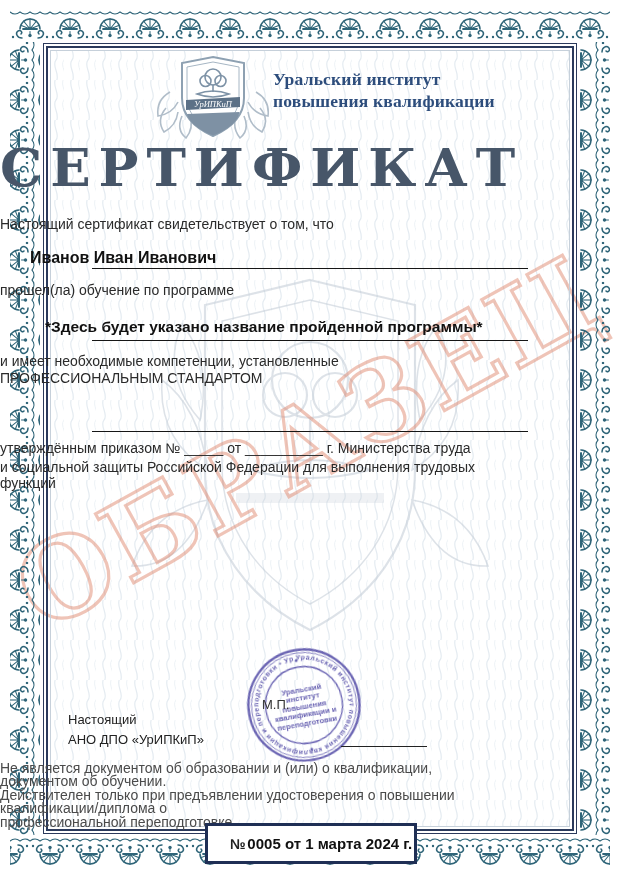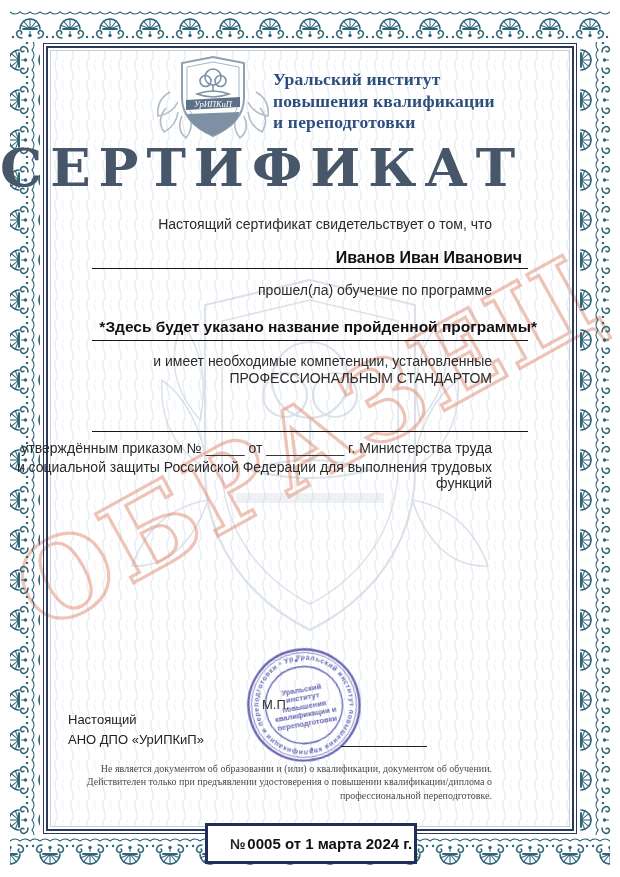--- a/index.html
+++ b/index.html
@@ -4,34 +4,34 @@
 <style>
   html,body{margin:0;padding:0;background:#ffffff;}
   .page{position:relative;width:620px;height:877px;background:#ffffff;overflow:hidden;
         font-family:"Liberation Sans",sans-serif;color:#222;}
   .layer{position:absolute;inset:0;pointer-events:none;}
   .frame{position:absolute;box-sizing:border-box;}
   .f1{inset:43px;border:1px solid #2b3a5c;}
   .f2{inset:46px;border:2px solid #2b3a5c;}
   .f3{inset:50px;border:1px solid #c6d0da;}
   .abs{position:absolute;}
-  .ctr{left:0;width:492px;text-align:right;}
+  .ctr{left:0;width:492px;text-align:left;}
   .institute-name{font-family:"Liberation Serif",serif;font-size:17.5px;line-height:21.5px;
                   color:#2d4d7c;font-weight:600;letter-spacing:.2px;margin-left:11px;}
   .cert-title{font-family:"DejaVu Serif",serif;font-weight:700;font-size:53px;
               letter-spacing:8px;color:#475669;}
   .t14{font-size:14px;color:#2a2a2a;}
   .bold16{font-size:16px;font-weight:700;color:#111;padding-left:30px;}
   .bold15{font-size:15.5px;font-weight:700;color:#111;margin-left:45px;}
   .rule{border-top:1.5px solid #161616;height:0;}
   .func-lines{font-size:15.5px;font-weight:700;color:#111;line-height:20.5px;}
   .dir{font-size:13px;line-height:19.5px;color:#222;}
   .mp{font-size:13px;color:#333;}
   .sig{border-top:1.5px solid #222;width:86px;height:0;}
-  .footnote{font-size:10px;line-height:13.4px;color:#4a4a4a;font-family:Liberation Serif, serif;}
+  .footnote{font-size:14px;line-height:13.4px;color:#4a4a4a;}
   .numbox{box-sizing:border-box;background:#fff;border:3px solid #1f2f55;
           display:flex;align-items:center;z-index:6;}
   .numbox .np{font-weight:700;font-size:14px;color:#222;margin-left:22px;}
   .numbox .nv{font-weight:700;font-size:15px;color:#111;flex:1;text-align:center;
               }
   .z1{z-index:1}.z2{z-index:2}.z3{z-index:3}.z4{z-index:4}
 </style>
 </head>
 <body>
 
@@ -116,21 +116,20 @@
       <path d="M61,31 V38"></path>
       <path d="M45,40 Q61,34 77,40 Q61,46 45,40 Z"></path>
     </g>
     <path d="M34,46 L88,43 L88,53 L34,56 Z" fill="#5c7187"></path>
     <text x="61" y="53" text-anchor="middle" font-family="Liberation Serif,serif" font-style="italic" font-size="8.5" fill="#ffffff">УрИПКиП</text>
     <path d="M34.5,58 C36,68 46,75.5 61,81.5 C76,75.5 86,68 87.5,58 L34.5,60 Z" fill="#7e91a4"></path>
   </svg>
   <div class="abs z3 institute-name" style="left:262px;top:69px">
     <div>Уральский институт</div>
     <div>повышения квалификации</div>
-    <div>и переподготовки</div>
   </div>
 
   <div class="abs ctr z3 cert-title" style="top:136px">СЕРТИФИКАТ</div>
 
   <div class="abs ctr z3 t14" style="top:216px">Настоящий сертификат свидетельствует о том, что</div>
   <div class="abs ctr z3 bold16" style="top:249px">Иванов Иван Иванович</div>
   <div class="abs z3 rule" style="left:92px;top:268px;width:436px"></div>
   <div class="abs ctr z3 t14" style="top:282px">прошел(ла) обучение по программе</div>
   <div class="abs ctr z3 bold15" style="top:318px">*Здесь будет указано название пройденной программы*</div>
   <div class="abs z3 rule" style="left:92px;top:340px;width:436px"></div>

